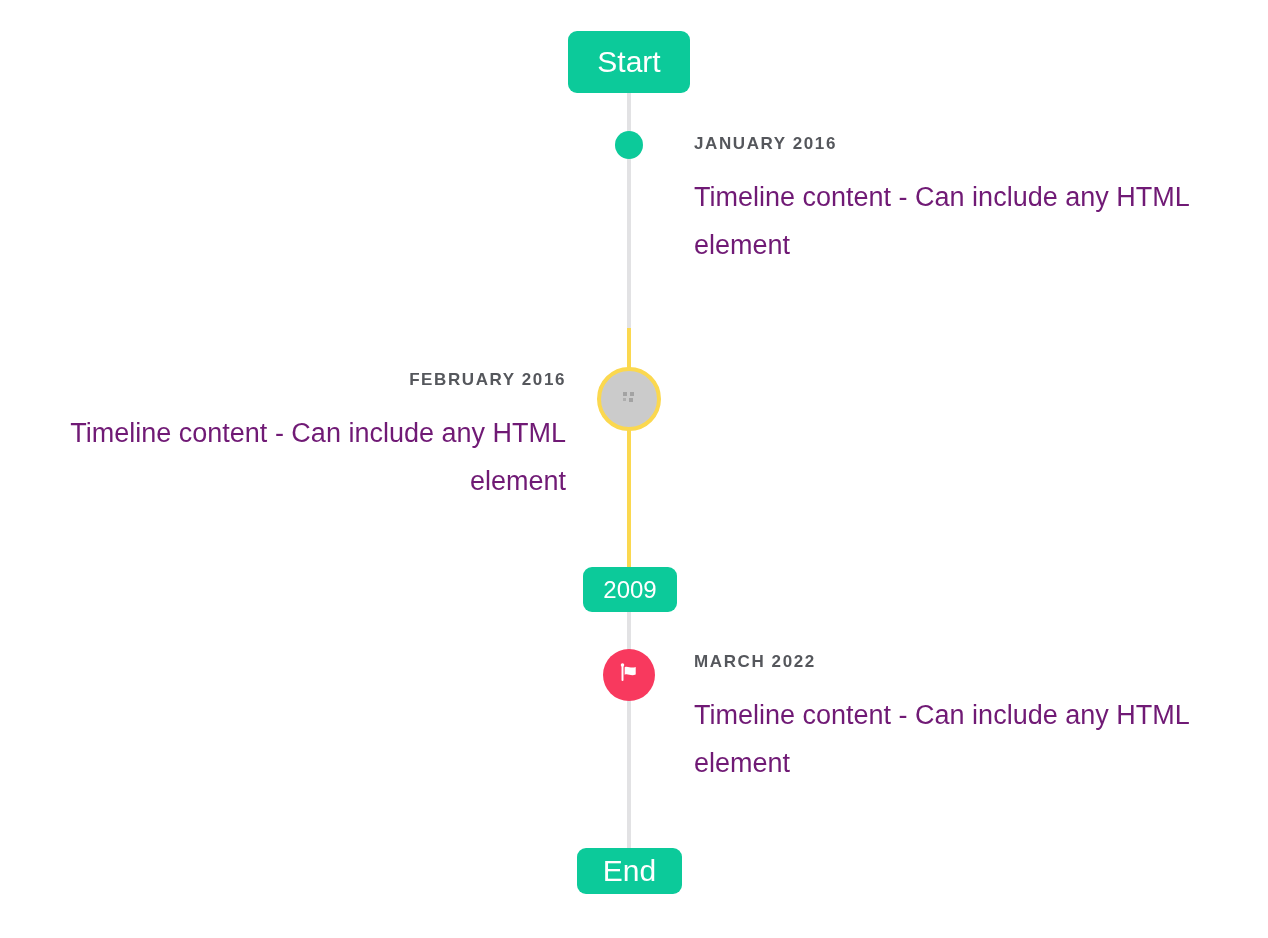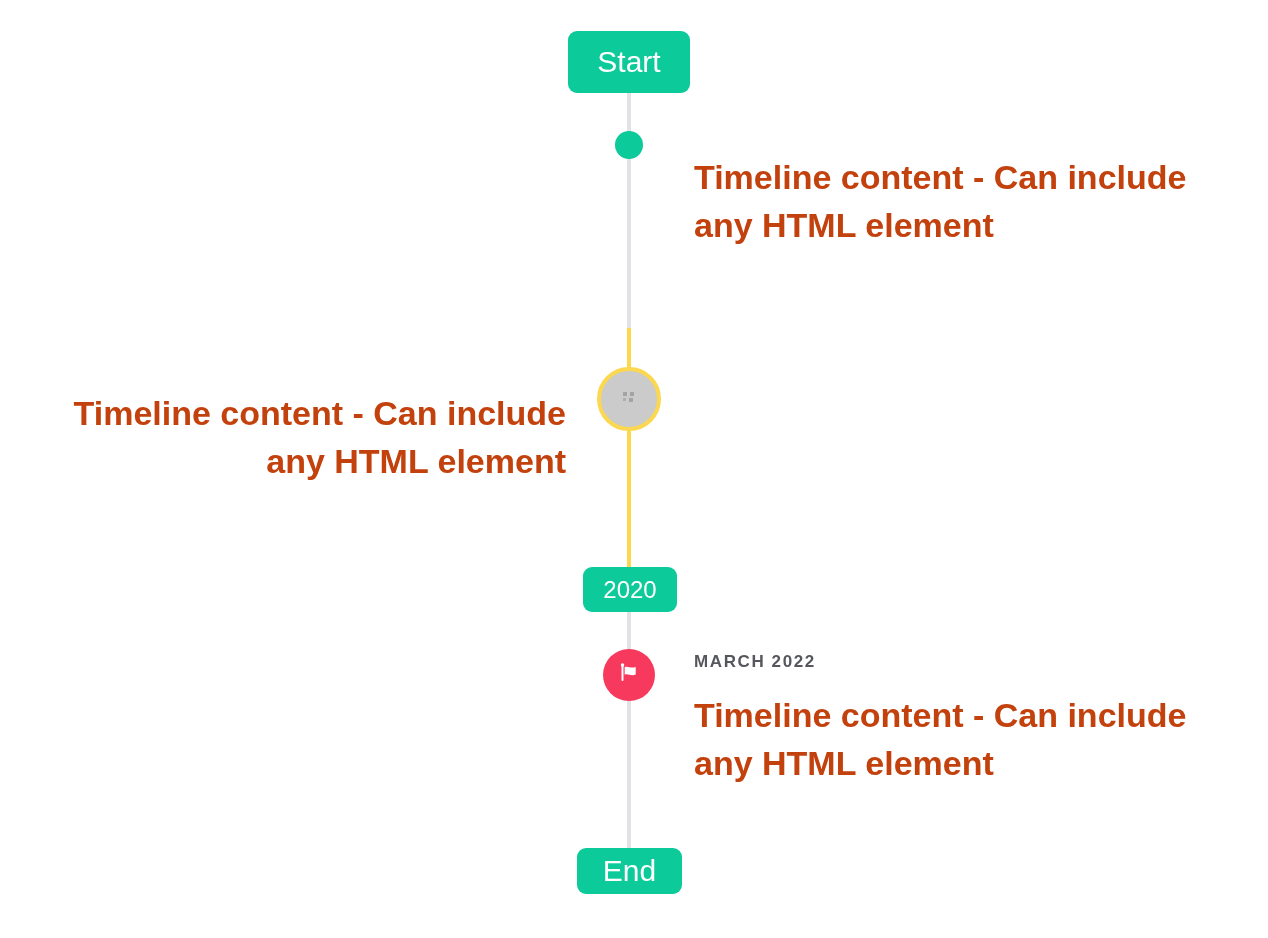--- a/index.html
+++ b/index.html
@@ -60,24 +60,24 @@
   
   .entry { position: absolute; width: 524px; }
   .entry .date {
     font-size: 17px;
     font-weight: 700;
     letter-spacing: 1.6px;
     color: #55575c;
   }
   .entry .content {
     margin-top: 19px;
-    font-size: 34px;
+    font-size: 27px;
     line-height: 48px;
-    color: #c2410c;
-    font-weight: 700;
+    color: #701a75;
+    font-weight: 400;
   }
   .entry.right { left: 694px; text-align: left; }
   .entry.left  { left: 42px;  text-align: right; }
 
   .entry.jan { top: 134px; }
   .entry.feb { top: 370px; }
   .entry.mar { top: 652px; }
 </style>
 </head>
 <body>
@@ -86,39 +86,41 @@
 
   <div class="line base"></div>
   <div class="line highlight"></div>
 
   <div class="badge start">
     <span>Start</span>
   </div>
 
   <div class="marker dot-teal"></div>
   <div class="entry right jan">
+    <div class="date">JANUARY 2016</div>
     <div class="content">Timeline content - Can include any HTML element</div>
   </div>
 
   <div class="marker circle-image">
     <span>
       <svg width="16" height="14" viewBox="0 0 16 14" fill="none">
         <rect x="2" y="2" width="4" height="4" fill="#a3a3a3"></rect>
         <rect x="9" y="2" width="4" height="4" fill="#a3a3a3"></rect>
         <rect x="2" y="8" width="3" height="3" fill="#aeaeae"></rect>
         <rect x="8" y="8" width="4" height="4" fill="#a3a3a3"></rect>
       </svg>
     </span>
   </div>
   <div class="entry left feb">
+    <div class="date">FEBRUARY 2016</div>
     <div class="content">Timeline content - Can include any HTML element</div>
   </div>
 
   <div class="badge year">
-    <span>2020</span>
+    <span>2009</span>
   </div>
 
   <div class="marker circle-flag">
     <span>
       <svg width="26" height="26" viewBox="0 0 24 24" fill="none">
         <circle cx="6" cy="4.6" r="1.6" fill="#ffffff"></circle>
         <rect x="5.1" y="5.2" width="1.8" height="14.2" rx="0.9" fill="#ffffff"></rect>
         <path d="M8 6.6 C10.8 5.0, 13.6 8.2, 18.2 6.4 L18.2 13.4 C13.6 15.2, 10.8 12.0, 8 13.6 Z" fill="#ffffff"></path>
       </svg>
     </span>

